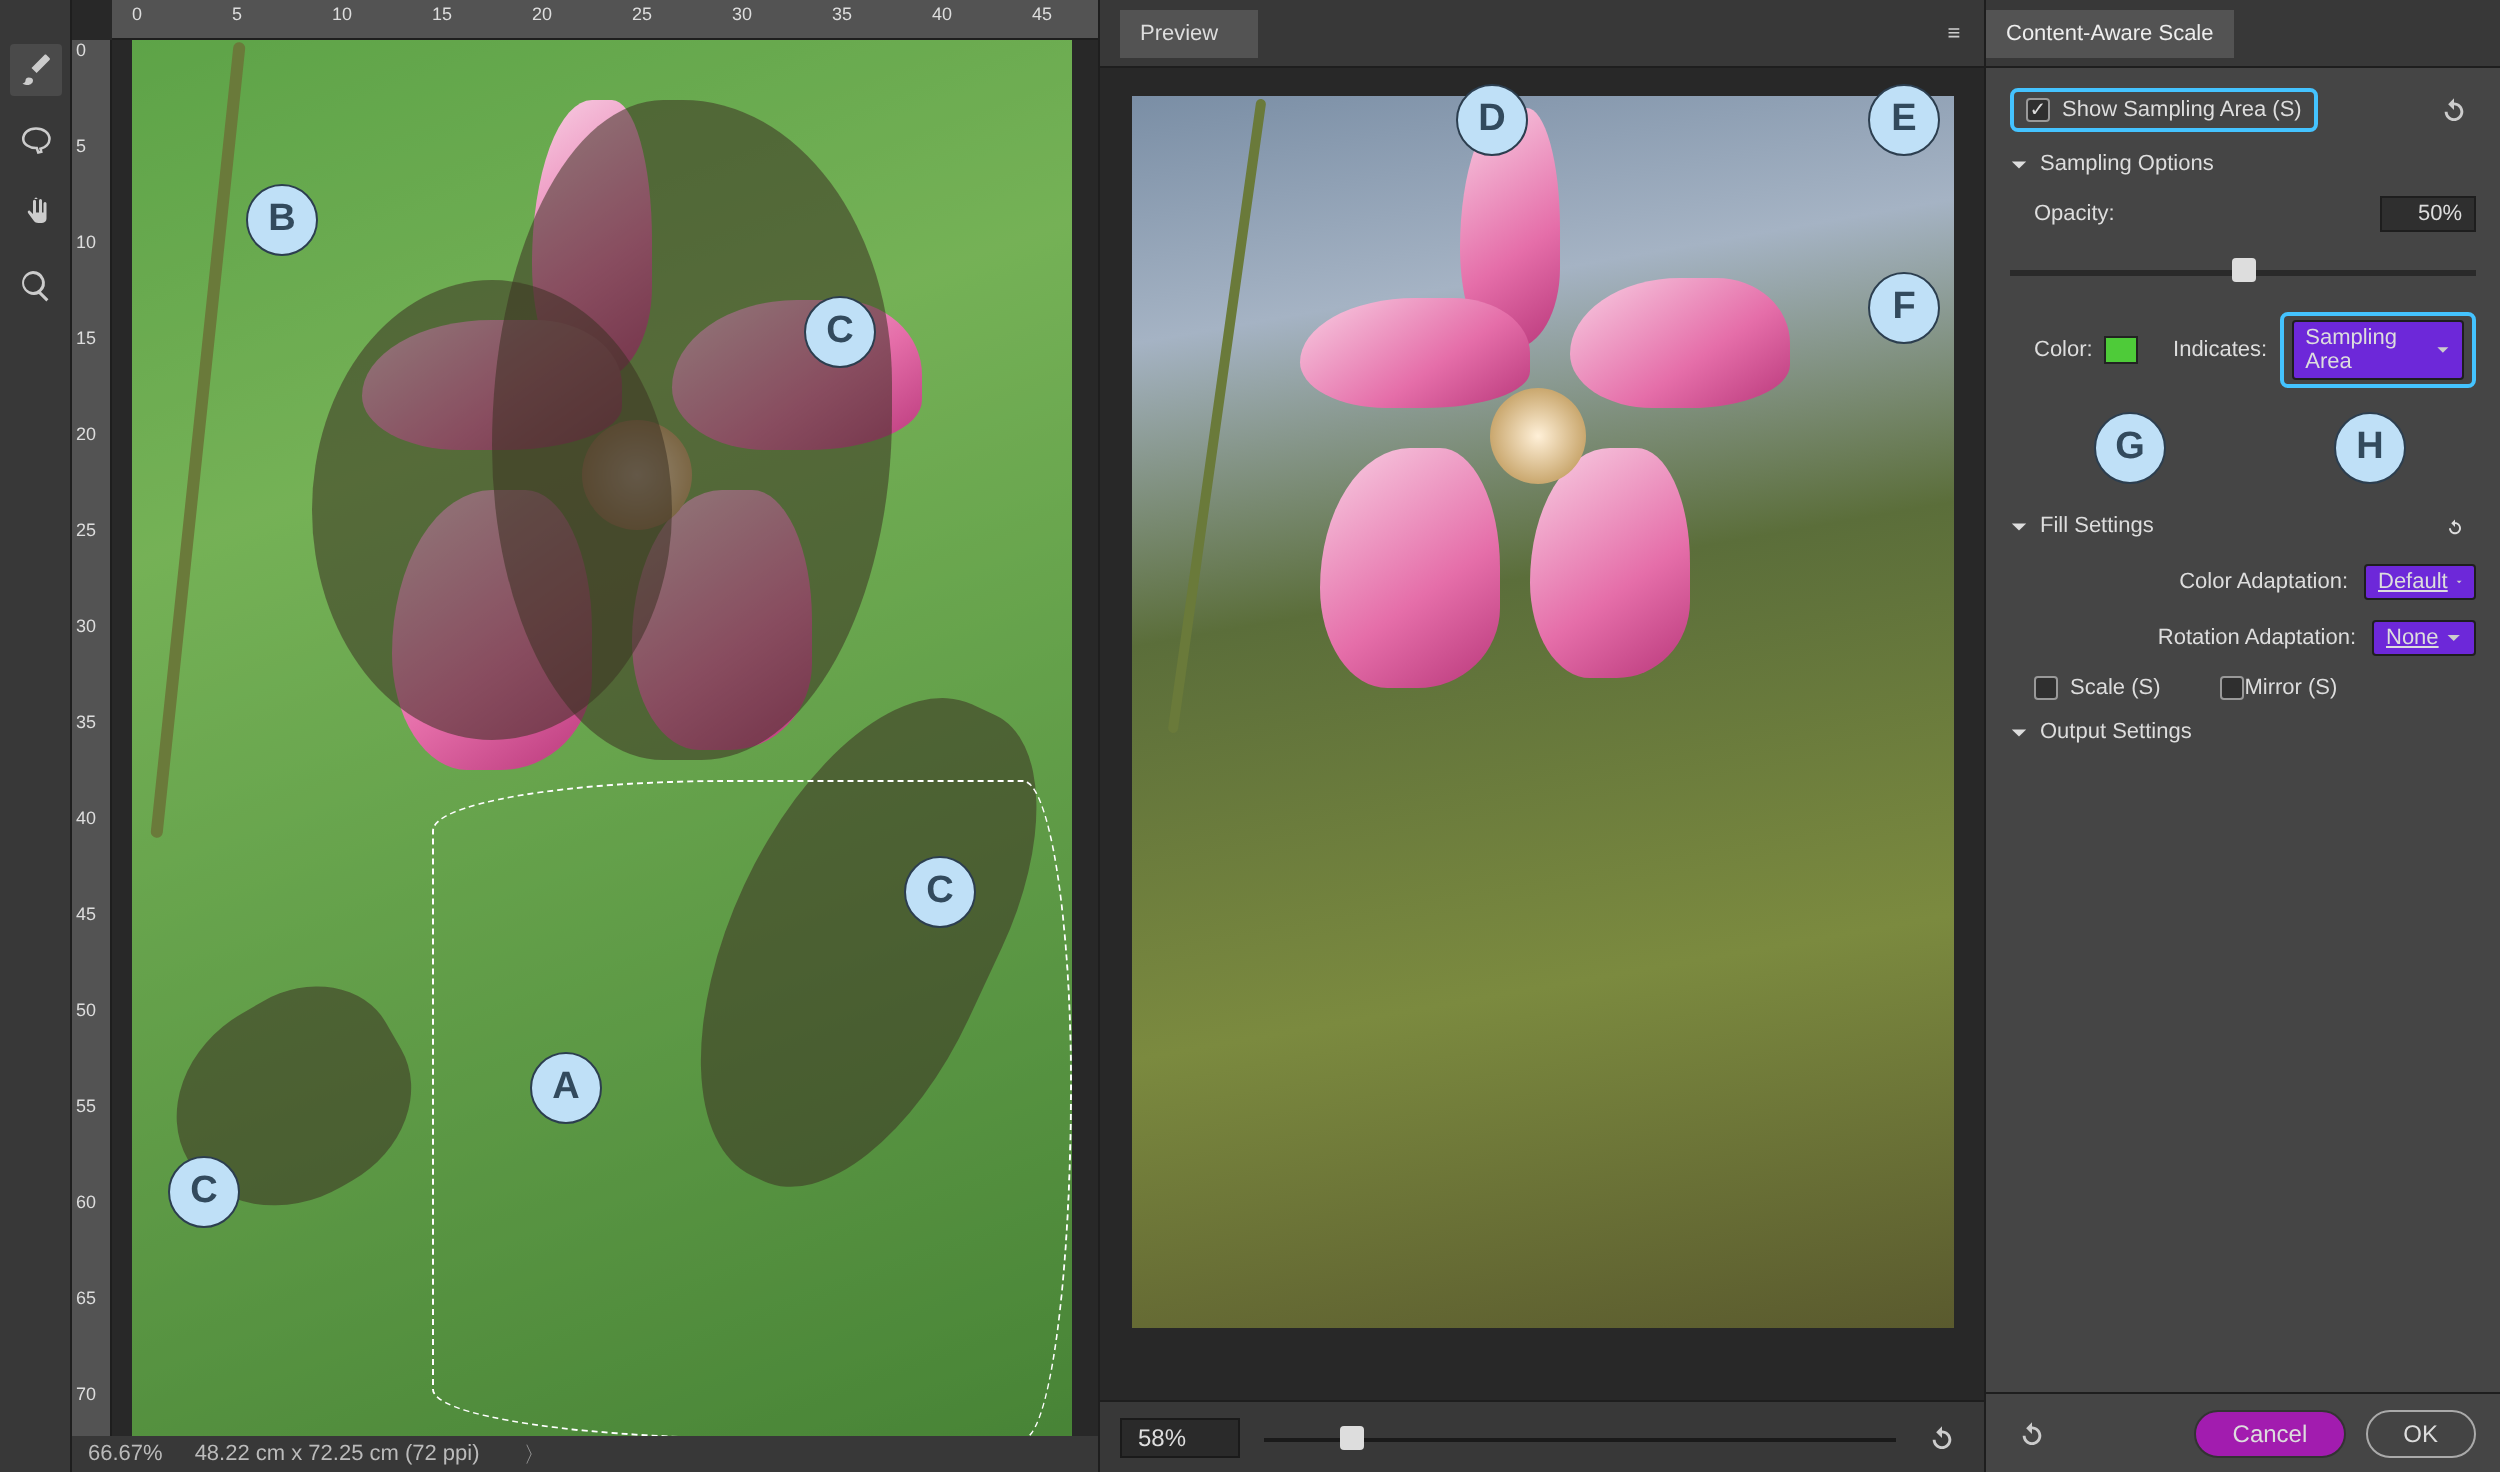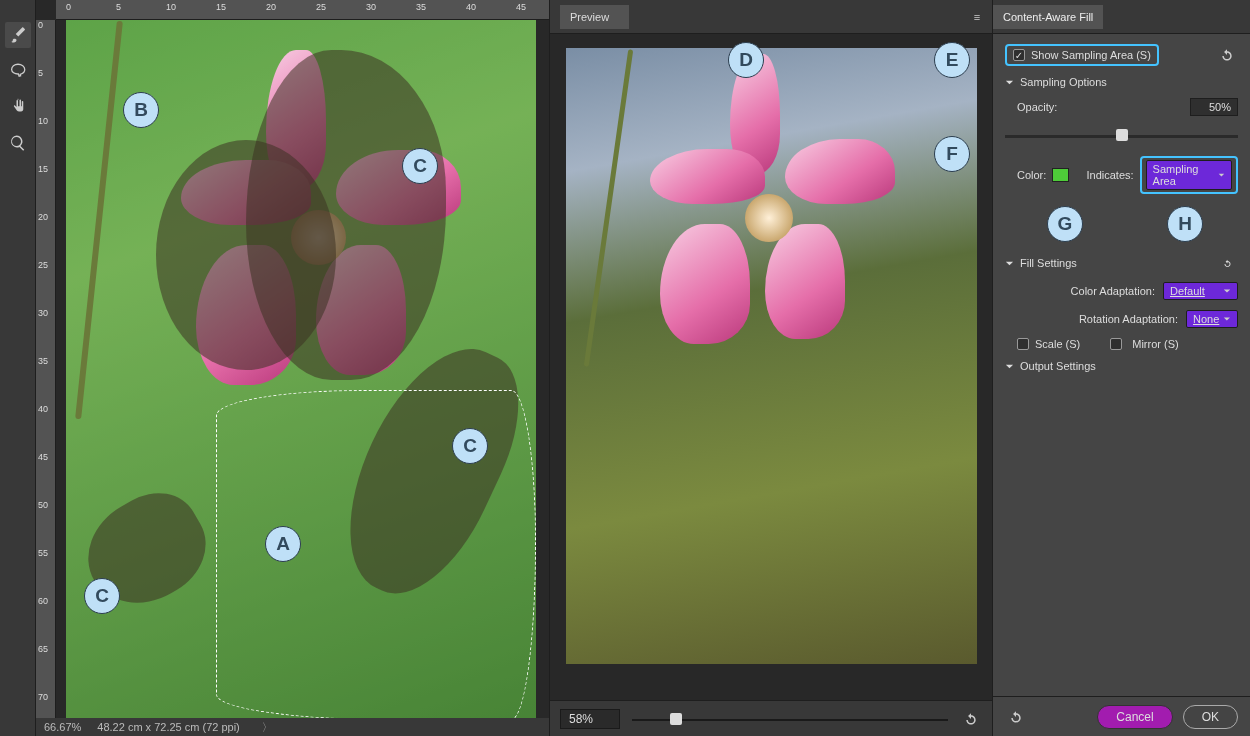--- a/index.html
+++ b/index.html
@@ -186,21 +186,21 @@
     <div class="reset-icn">
         <svg viewBox="0 0 24 24">
           <path d="M12 5V2L7 7l5 5V8c3 0 5.5 2.5 5.5 5.5S15 19 12 19s-5.5-2.5-5.5-5.5H4c0 4.4 3.6 8 8 8s8-3.6 8-8-3.6-8-8-8z"></path>
         </svg>
       </div>
   </div>
 </div>
 
 <div class="right-pane">
   <div class="right-header">
-    <div class="right-tab">Content-Aware Fill</div>
+    <div class="right-tab">Content-Aware Scale</div>
   </div>
   <div class="panel-body">
     <div class="row" style="justify-content:space-between;">
       <div class="highlight-box">
         <div class="chk checked"></div>
         <span>Show Sampling Area  (S)</span>
       </div>
       <div class="reset-icn">
           <svg viewBox="0 0 24 24">
             <path d="M12 5V2L7 7l5 5V8c3 0 5.5 2.5 5.5 5.5S15 19 12 19s-5.5-2.5-5.5-5.5H4c0 4.4 3.6 8 8 8s8-3.6 8-8-3.6-8-8-8z"></path>
@@ -251,42 +251,42 @@
       </div>
       <div class="reset-icn">
           <svg viewBox="0 0 24 24">
             <path d="M12 5V2L7 7l5 5V8c3 0 5.5 2.5 5.5 5.5S15 19 12 19s-5.5-2.5-5.5-5.5H4c0 4.4 3.6 8 8 8s8-3.6 8-8-3.6-8-8-8z"></path>
           </svg>
         </div>
     </div>
 
     <div class="row" style="justify-content:flex-end;gap:8px;">
       <span class="lab">Color Adaptation:</span>
-      <div class="sel" style="width:75px;justify-content:space-between;text-decoration:underline;">
+      <div class="sel" style="width:56px;justify-content:space-between;text-decoration:underline;">
         <span>Default</span>
           <svg viewBox="0 0 10 10">
             <path d="M1 3l4 4 4-4z"></path>
           </svg>
       </div>
     </div>
     <div class="row" style="justify-content:flex-end;gap:8px;">
       <span class="lab">Rotation Adaptation:</span>
       <div class="sel" style="width:52px;justify-content:space-between;text-decoration:underline;">
         <span>None</span>
           <svg viewBox="0 0 10 10">
             <path d="M1 3l4 4 4-4z"></path>
           </svg>
       </div>
     </div>
     <div class="row" style="gap:30px;padding-left:12px;">
       <div style="display:flex;align-items:center;gap:6px;">
         <div class="chk"></div>
         <span>Scale  (S)</span>
       </div>
-      <div style="display:flex;align-items:center;gap:10px;">
+      <div style="display:flex;align-items:center;gap:0;">
         <div class="chk"></div>
         <span>Mirror  (S)</span>
       </div>
     </div>
 
     <div class="section-hdr">
       <svg viewBox="0 0 10 10">
           <path d="M1 3l4 4 4-4z"></path>
         </svg>
       <span>Output Settings</span>

